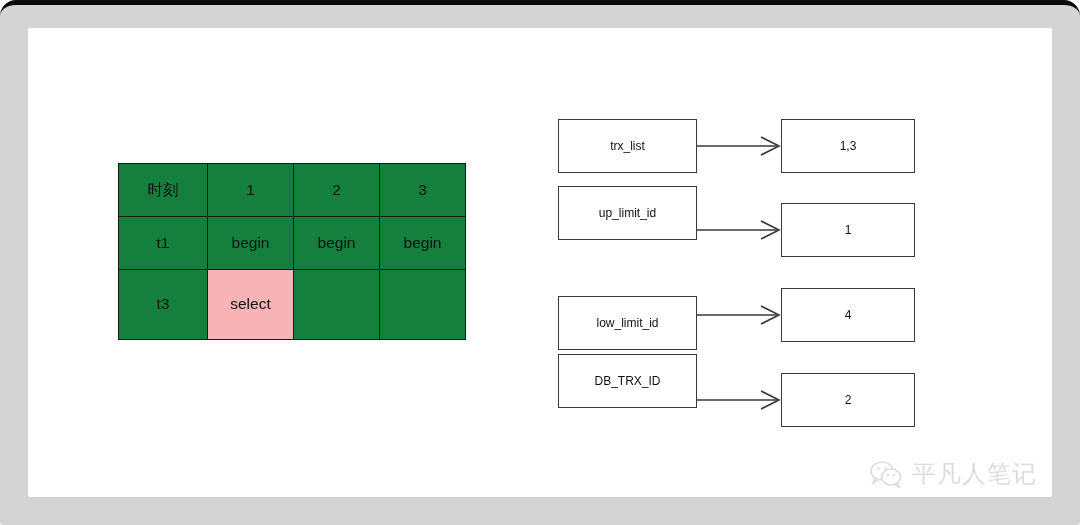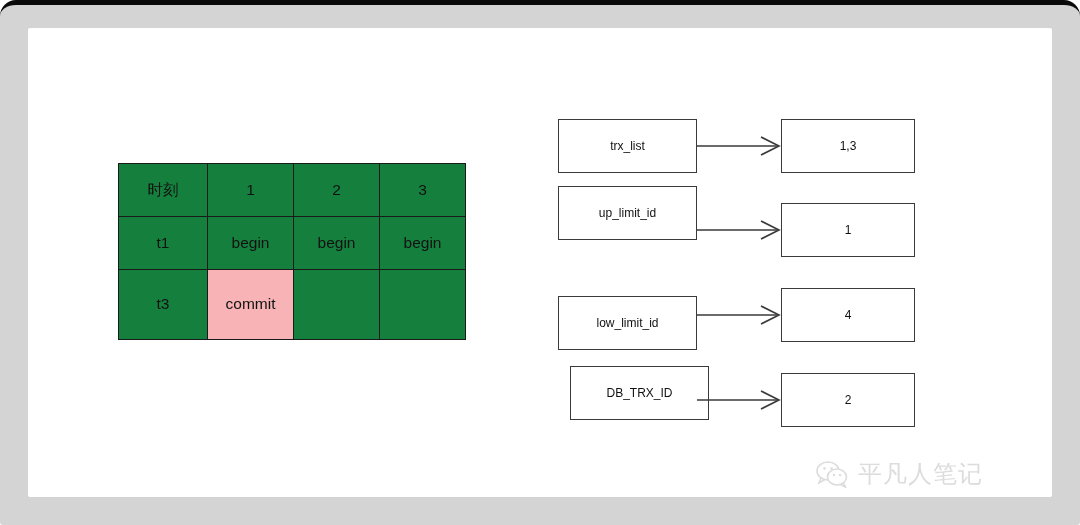--- a/index.html
+++ b/index.html
@@ -101,21 +101,21 @@
   .farrow {
     position: absolute;
     left: 697px;
     width: 84px;
     height: 24px;
   }
 
   
   .watermark {
     position: absolute;
-    left: 816px;
+    left: 870px;
     top: 458px;
     display: flex;
     align-items: center;
     gap: 8px;
     opacity: 0.72;
   }
   .wm-text {
     font-size: 24px;
     letter-spacing: 1px;
     color: #cfcfcf;
@@ -143,21 +143,21 @@
       <tr class="row-t1">
         <td class="col-time">t1</td>
         <td class="col-txn">begin</td>
         <td class="col-txn">begin</td>
         <td class="col-txn">begin</td>
       </tr>
 
 
       <tr class="row-t3">
         <td class="col-time">t3</td>
-        <td class="col-txn cell-highlight">commit</td>
+        <td class="col-txn cell-highlight">select</td>
         <td class="col-txn cell-empty"></td>
         <td class="col-txn cell-empty"></td>
       </tr>
     </tbody>
   </table>
 
   <div class="flow">
 
     <div class="flow-row">
       <div class="fbox fbox-left" style="top:119px;">trx_list</div>
@@ -180,21 +180,21 @@
     <div class="flow-row">
       <div class="fbox fbox-left" style="top:296px;">low_limit_id</div>
       <svg class="farrow" style="top:303px;" viewBox="0 0 84 24">
         <line x1="0" y1="12" x2="80" y2="12" stroke="#3a3a3a" stroke-width="1.6"></line>
         <polyline points="64,3 82,12 64,21" fill="none" stroke="#3a3a3a" stroke-width="1.6"></polyline>
       </svg>
       <div class="fbox fbox-right" style="top:288px;">4</div>
     </div>
 
     <div class="flow-row">
-      <div class="fbox fbox-left" style="top:366px;margin-left:12px;">DB_TRX_ID</div>
+      <div class="fbox fbox-left" style="top:354px;">DB_TRX_ID</div>
       <svg class="farrow" style="top:388px;" viewBox="0 0 84 24">
         <line x1="0" y1="12" x2="80" y2="12" stroke="#3a3a3a" stroke-width="1.6"></line>
         <polyline points="64,3 82,12 64,21" fill="none" stroke="#3a3a3a" stroke-width="1.6"></polyline>
       </svg>
       <div class="fbox fbox-right" style="top:373px;">2</div>
     </div>
 
   </div>
 
   <div class="watermark">

